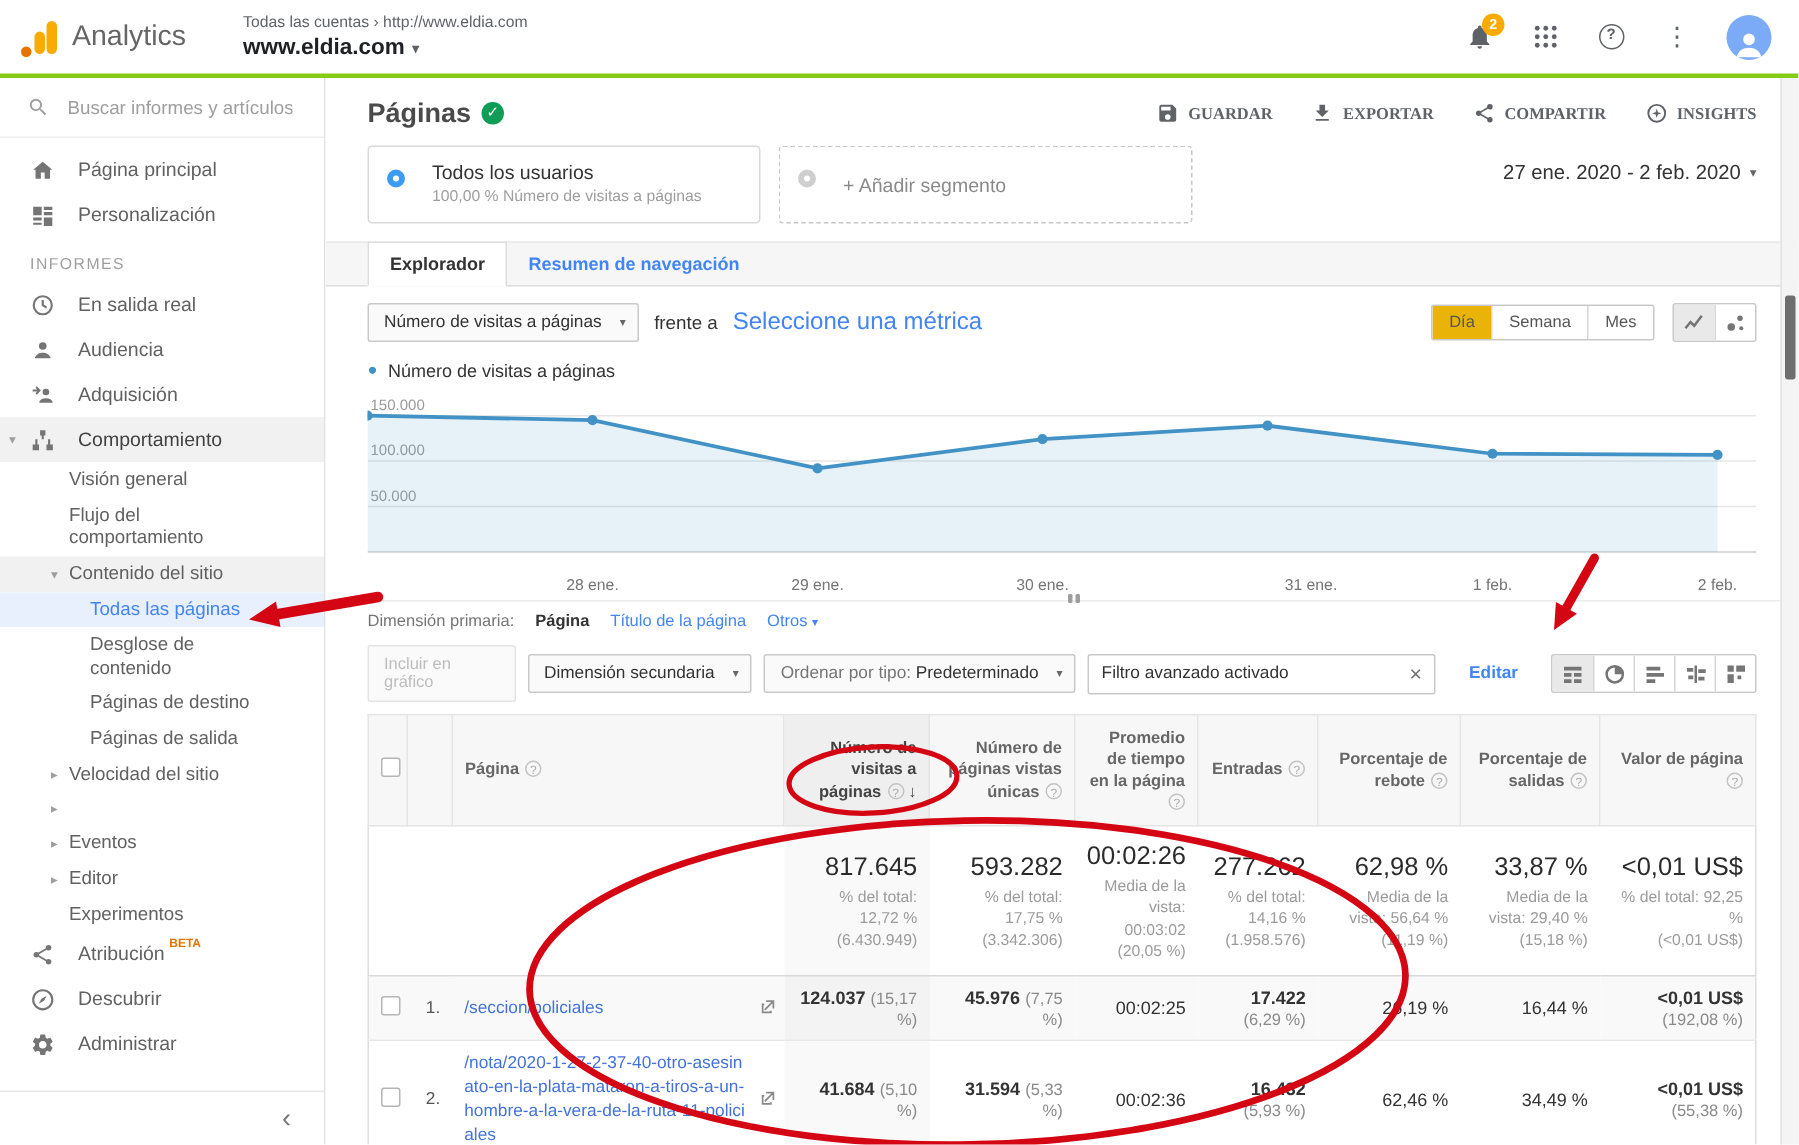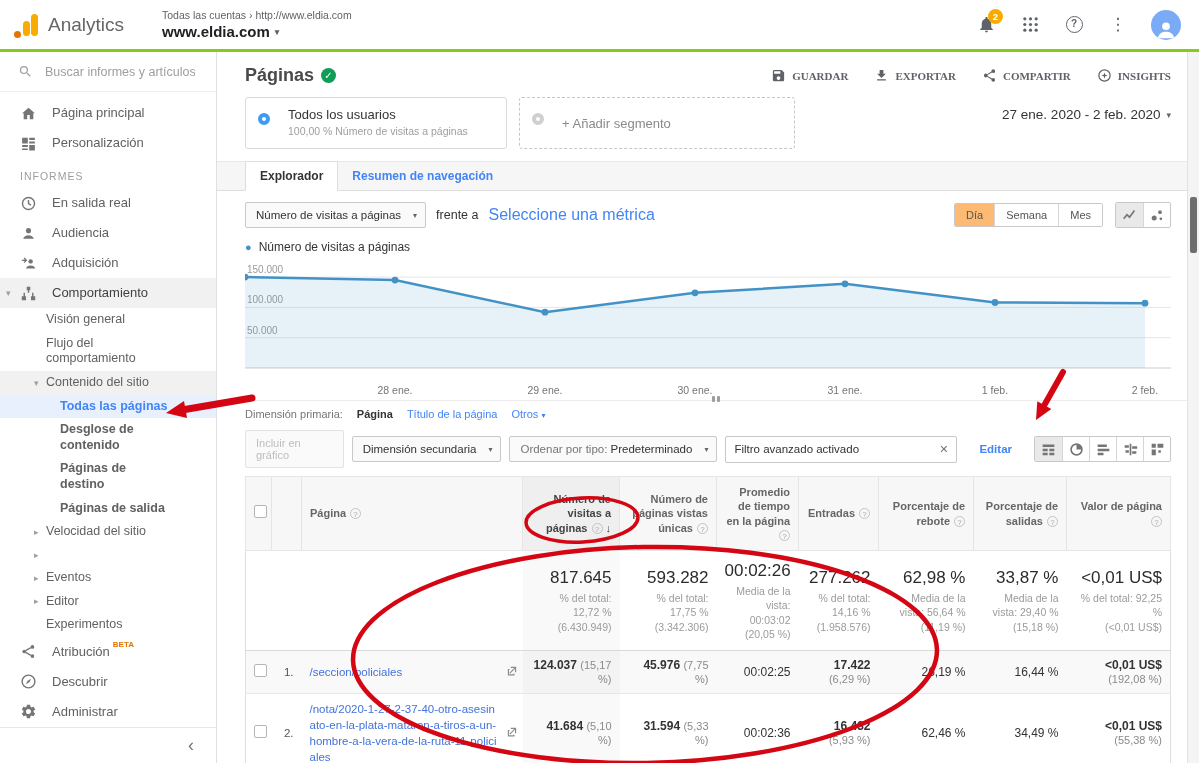--- a/index.html
+++ b/index.html
@@ -44,21 +44,21 @@
   .nav-item .icon { width:17px; height:17px; margin-right:15px; color:#757575; flex:none; }
   .nav-item .lbl { line-height:1.25; }
   .lvl0 { height:30px; padding-left:20px; }
   .lvl0 .caret { position:absolute; left:6px; font-size:9px; color:#9e9e9e; }
   .lvl0.expanded { background:#f1f1f1; color:#424242; }
   .lvl1, .lvl2 { font-size:12.5px; padding-top:4px; padding-bottom:4px; min-height:22px; }
   .lvl1 { padding-left:46px; }
   .lvl1.has-caret { padding-left:34px; }
   .lvl1 .caret, .lvl2 .caret { font-size:9px; color:#9e9e9e; width:12px; flex:none; }
   .lvl1 .lbl { max-width:118px; }
-  .lvl2 { padding-left:60px;font-weight:bold; }
+  .lvl2 { padding-left:60px; }
   .lvl2 .lbl { max-width:108px; }
   .lvl1.expanded { background:#f1f1f1; }
   .lvl2.selected { background:#e8f0fe; color:#4285f4; }
   .section-label { font-size:10.5px; color:#9e9e9e; letter-spacing:1px; padding:12px 0 6px 20px; }
   .beta { font-size:8px; color:#e37400; font-weight:bold; margin-left:3px; align-self:flex-start; margin-top:3px; }
   .collapse-bar { height:36px; border-top:1px solid #e8e8e8; display:flex; align-items:center;
     justify-content:flex-end; padding-right:22px; color:#757575; font-size:18px; cursor:pointer; }
 
   
   .main { flex:1; background:#fff; overflow:hidden; position:relative; }
@@ -91,21 +91,21 @@
   .metric-row { display:flex; align-items:center; gap:10px; padding:11px 28px 6px; }
   .dropdown { position:relative; border:1px solid #c9c9c9; border-radius:2px; background:#fafafa;
     font-size:11.5px; color:#333; padding:6px 24px 6px 10px; cursor:pointer; white-space:nowrap; }
   .dd-caret { position:absolute; right:8px; top:50%; transform:translateY(-50%); font-size:8px; color:#666; }
   .vs-label { font-size:12.5px; color:#333; }
   .blue-link { color:#4285f4; font-size:16px; cursor:pointer; }
   .metric-right { margin-left:auto; display:flex; gap:12px; align-items:center; }
   .btn-group { display:flex; border:1px solid #c9c9c9; border-radius:2px; overflow:hidden; }
   .btn-group .gbtn { padding:5px 11px; font-size:11px; color:#555; background:#fff; border-left:1px solid #d6d6d6; cursor:pointer; }
   .btn-group .gbtn:first-child { border-left:none; }
-  .btn-group .gbtn.active { background:#fdba74; }
+  .btn-group .gbtn.active { background:#eab308; }
   .icon-btn { width:27px; height:24px; display:flex; align-items:center; justify-content:center;
     color:#757575; background:#fff; border-left:1px solid #d6d6d6; cursor:pointer; }
   .icon-btn:first-child { border-left:none; }
   .icon-btn.active { background:#e9e9e9; }
 
   .chart-block { padding:2px 28px 0; position:relative; }
   .legend { display:flex; align-items:center; gap:7px; font-size:12px; color:#333; margin:4px 0 8px; }
   .legend-dot { font-size:11px; }
   .plot { position:relative; height:118px; }
   .plot svg { position:absolute; inset:0; }
@@ -453,21 +453,21 @@
           </svg>
       </div>
       <div class="x-axis">
         <div class="scrub">
             <i></i>
             <i></i>
           </div>
       <span class="xtick" style="left: 115px;">28 ene.</span>
           <span class="xtick" style="left: 265px;">29 ene.</span>
           <span class="xtick" style="left: 415px;">30 ene.</span>
-          <span class="xtick" style="left: 565px;">31 ene.</span>
+          <span class="xtick" style="left: 594px;">31 ene.</span>
           <span class="xtick" style="left: 715px;">1 feb.</span>
           <span class="xtick" style="left: 865px;">2 feb.</span>
         </div>
     </div>
 
     <div class="dimension-row">
       <span class="dim-label">Dimensión primaria:</span>
       <span class="dim-active">Página</span>
       <span class="dim-link">Título de la página</span>
       <span class="dim-link"><span>Otros</span> <span style="font-size:8px">▾</span></span>

